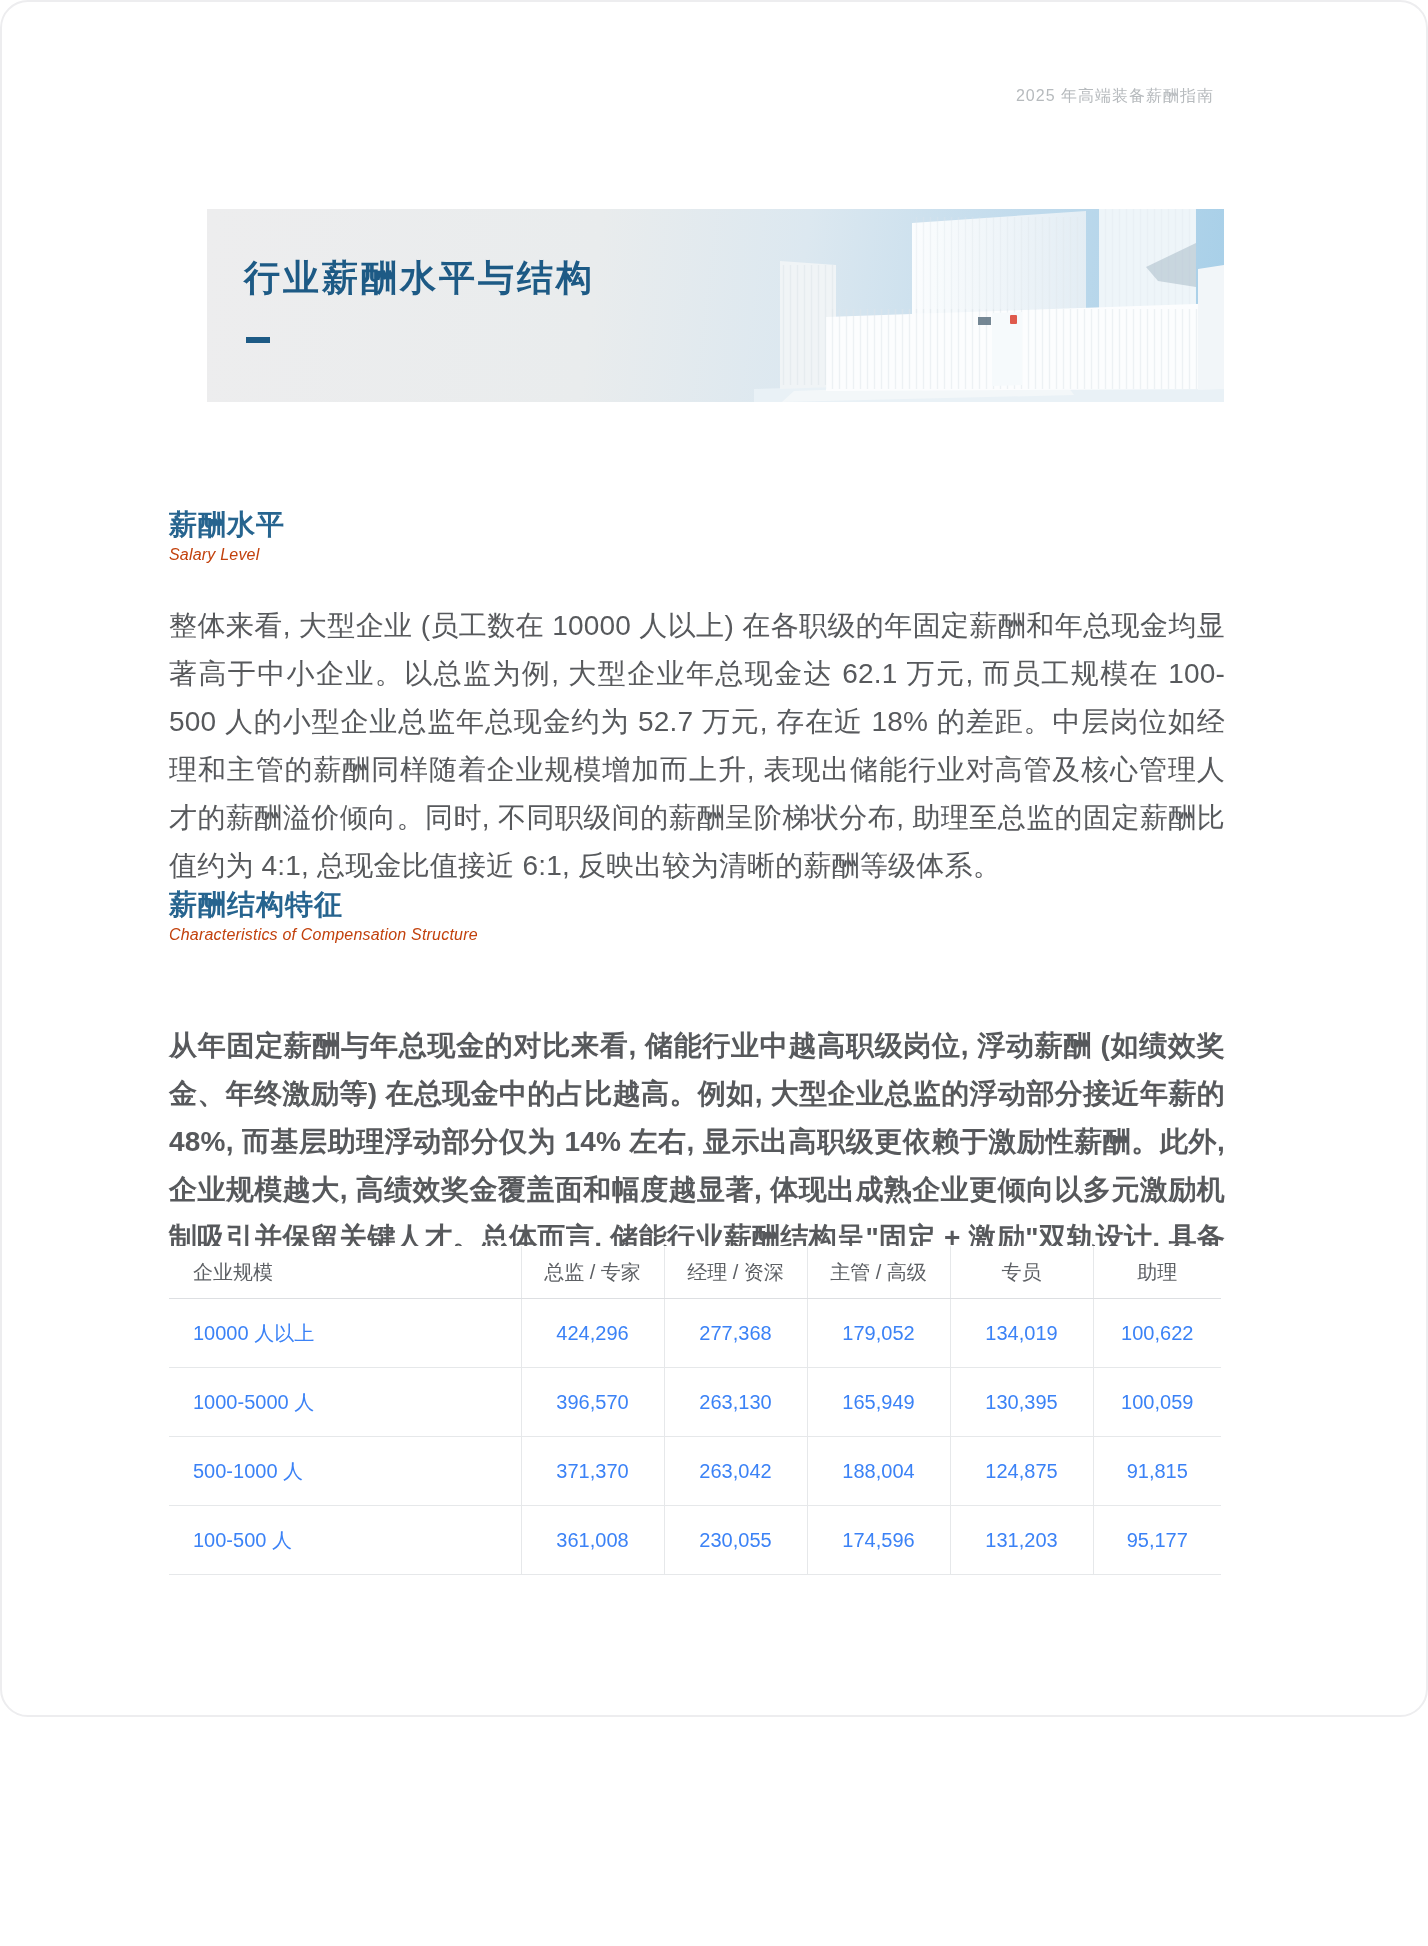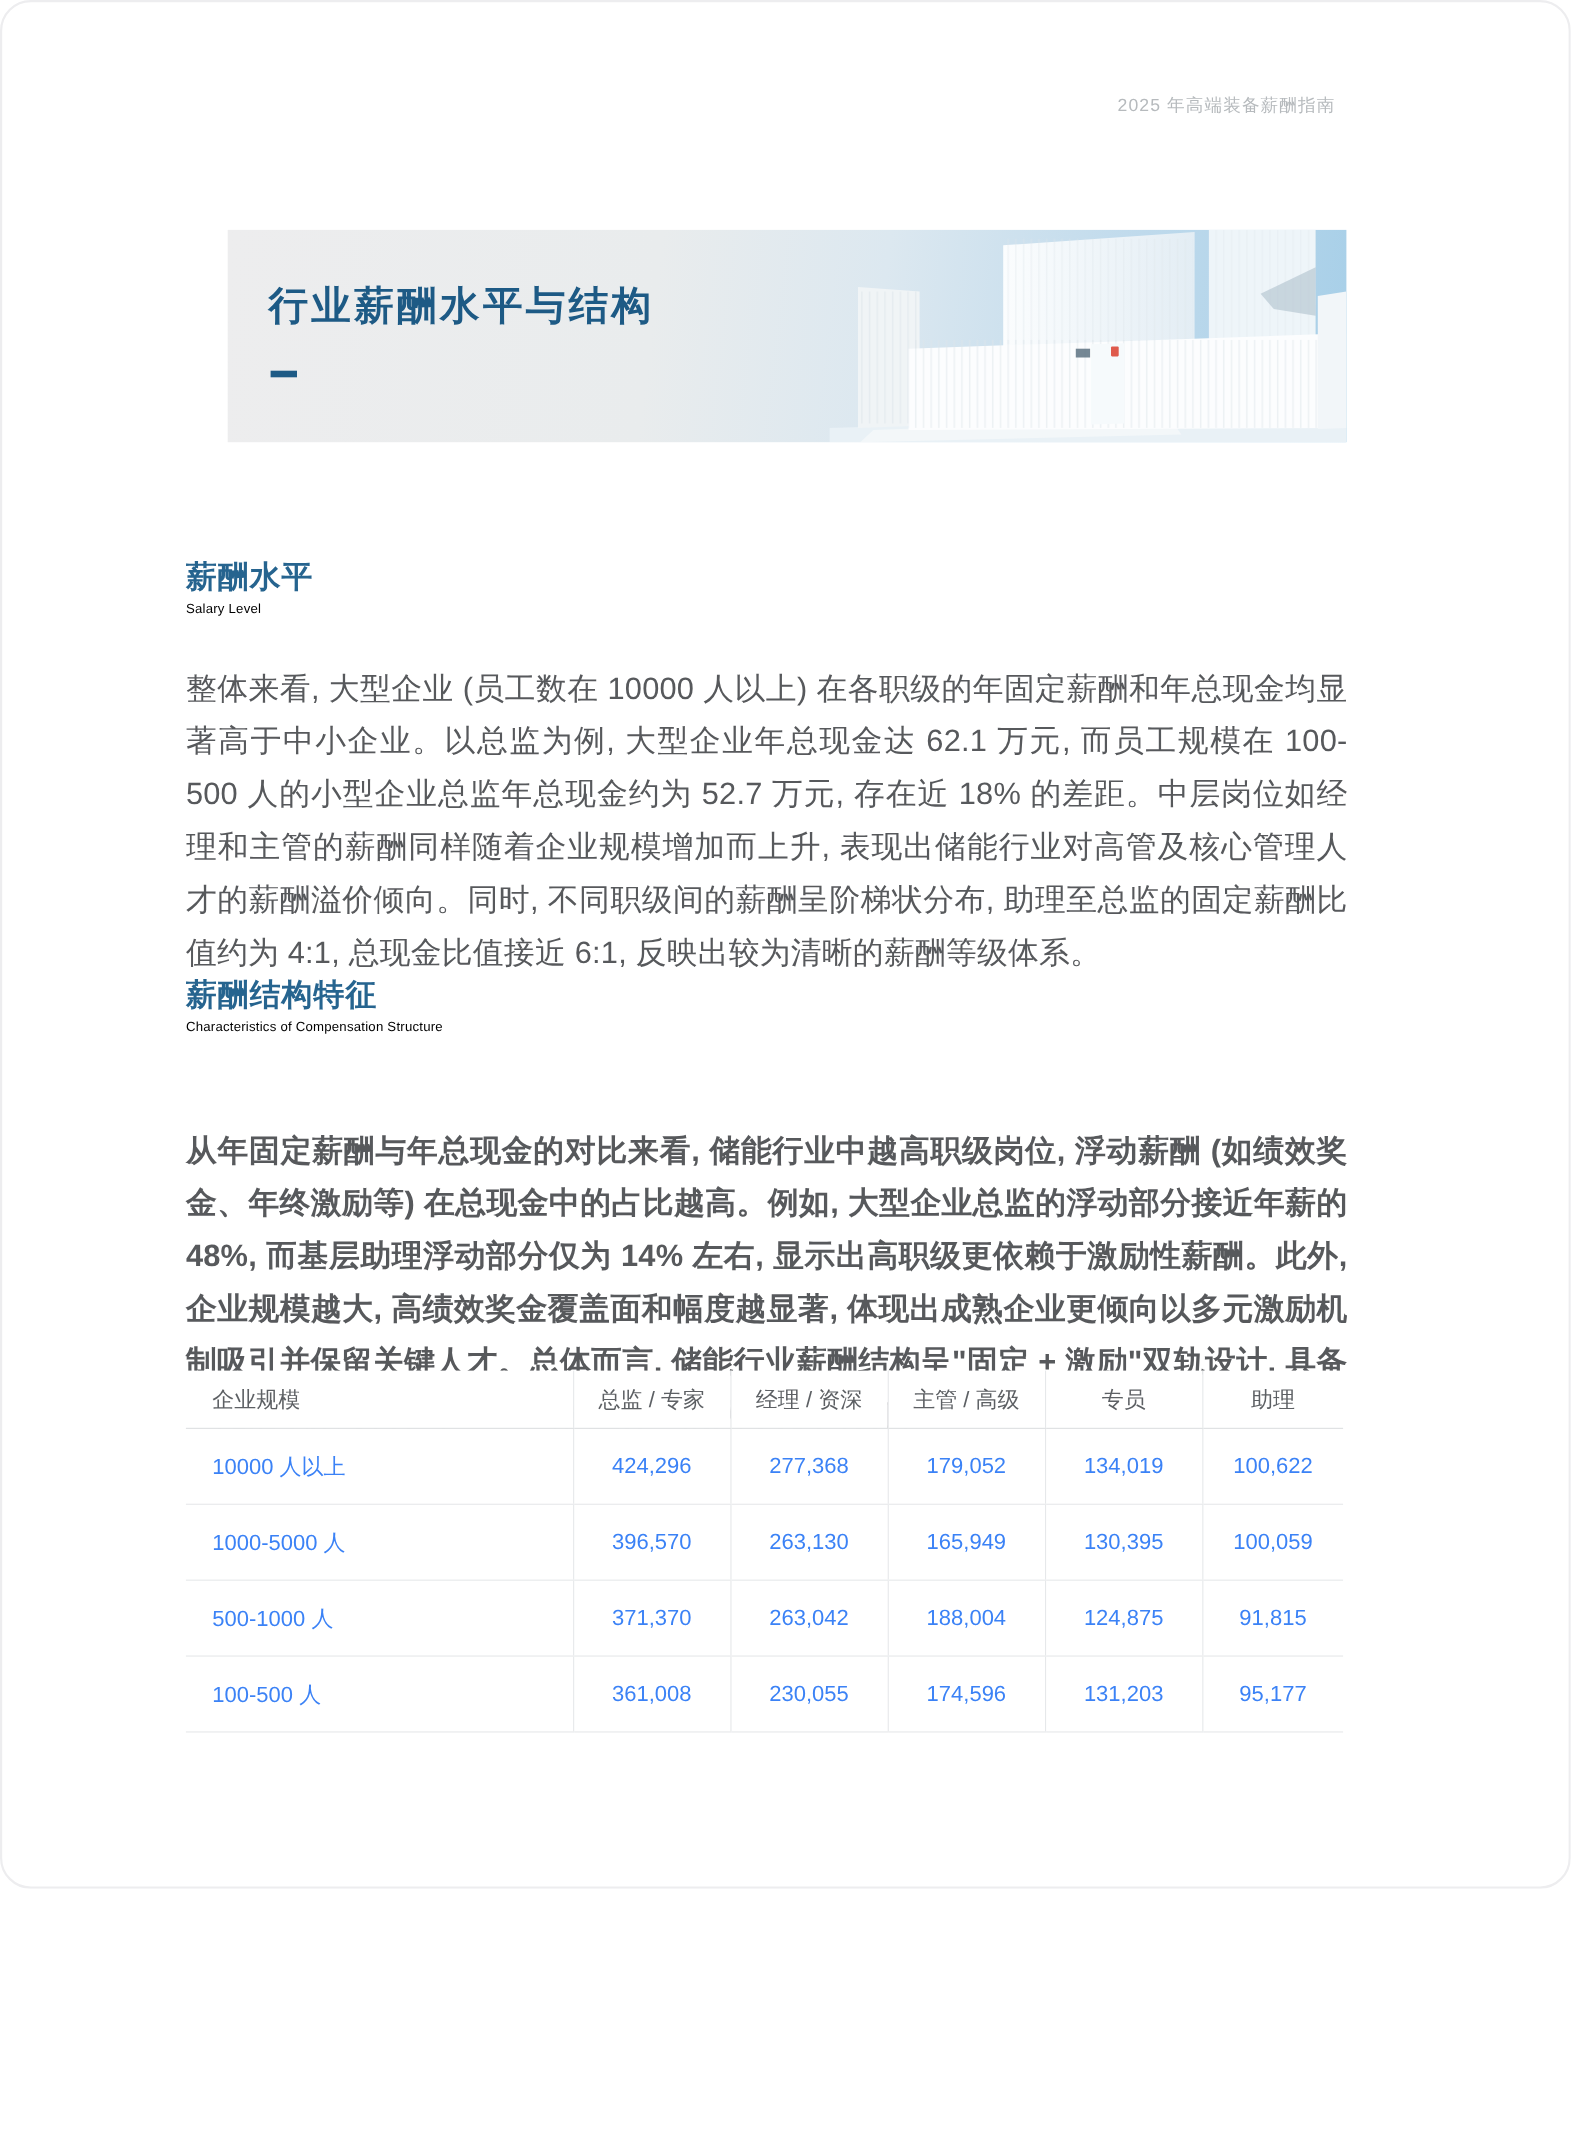--- a/index.html
+++ b/index.html
@@ -14,21 +14,21 @@
   .banner{position:absolute;left:205px;top:207px;width:1017px;height:193px;overflow:hidden;
           background:linear-gradient(97deg,#ededee 0%,#e9eced 38%,#dce8f0 58%,#bfdaec 80%,#a7cfe8 100%);}
   .banner svg{position:absolute;right:0;top:0;display:block;}
   .banner-title{position:absolute;left:37px;top:48px;margin:0;font-size:36px;line-height:1.15;
                 font-weight:800;color:#1d5a85;letter-spacing:3px;}
   .banner-dash{position:absolute;left:39px;top:128px;width:24px;height:6px;background:#1d5a85;}
 
   
   .section{position:absolute;left:167px;}
   .sec-title{margin:0;font-size:28px;font-weight:800;color:#26648f;letter-spacing:1px;}
-  .sec-sub{margin:2px 0 0 0;font-size:12px;color:#000000;letter-spacing:.2px;}
+  .sec-sub{margin:2px 0 0 0;font-size:16px;color:#c2410c;letter-spacing:.2px;font-style:italic;}
 
   
   .para{position:absolute;left:167px;width:1056px;font-size:28px;line-height:48px;color:#57595c;
         text-align:justify;letter-spacing:.2px;margin:0;}
 
   
   .tbl-wrap{position:absolute;left:167px;top:1244px;width:1052px;}
   table.salary{width:100%;border-collapse:collapse;table-layout:fixed;}
   table.salary col.c0{width:352px;}
   table.salary col.cn{width:143px;}

